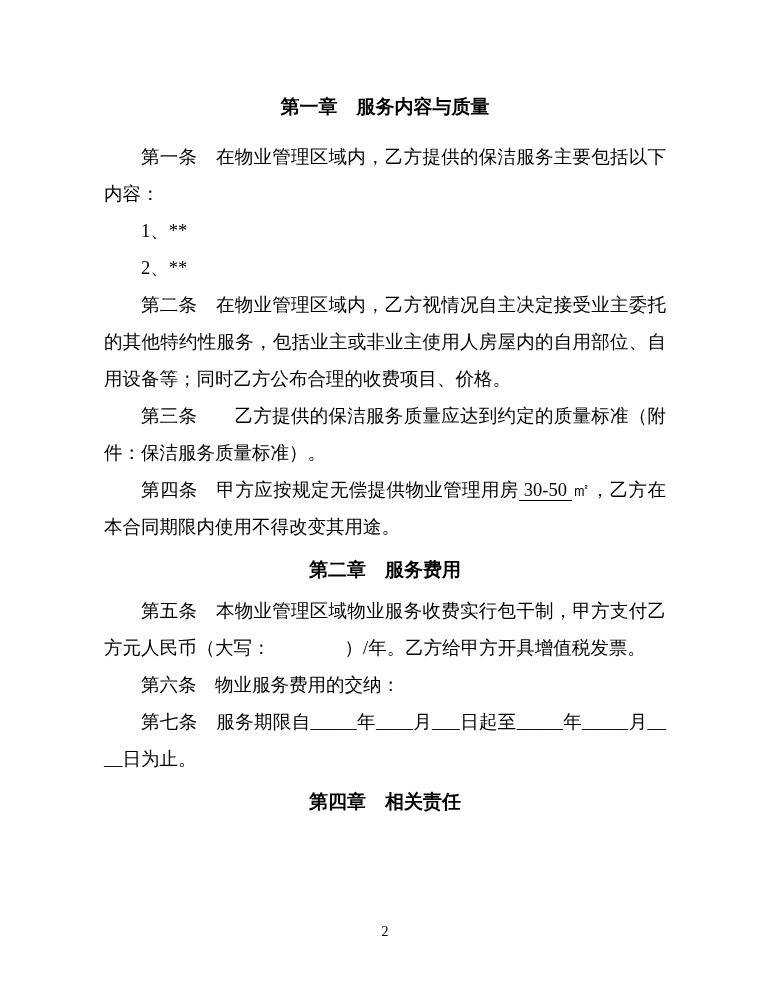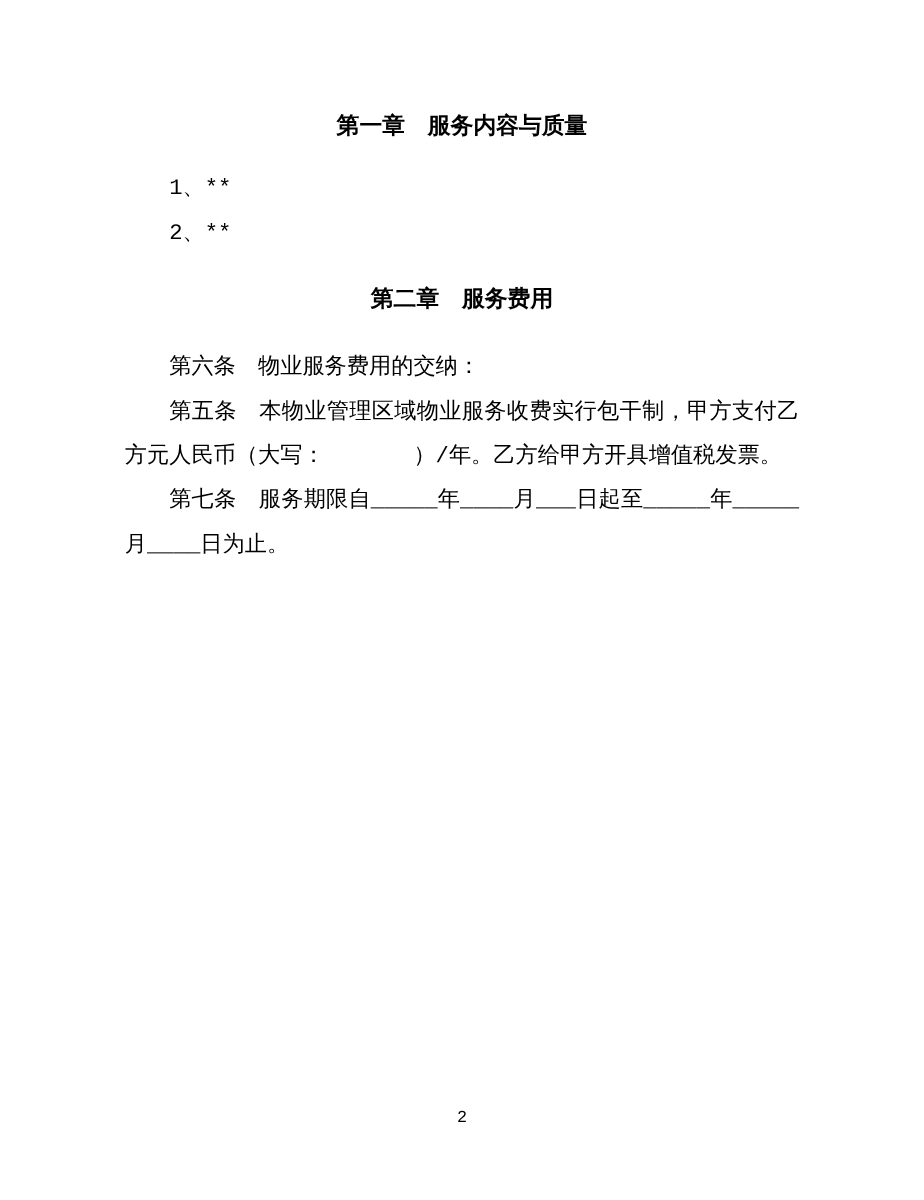--- a/index.html
+++ b/index.html
@@ -6,35 +6,35 @@
     margin: 0;
     padding: 0;
     background: #ffffff;
   }
   .page {
     position: relative;
     width: 770px;
     height: 1000px;
     background: #ffffff;
     overflow: hidden;
-    font-family: Liberation Mono, monospace;
+    font-family: Liberation Serif, serif;
     color: #000000;
   }
   .content {
     position: absolute;
     left: 104px;
     top: 88px;
     width: 562px;
   }
   .chapter {
     font-size: 19px;
     font-weight: bold;
     text-align: center;
     line-height: 37px;
-    margin: 19px 0;
+    margin: 5px 0;
   }
   .chapter.first {
     margin: 0 0 14px 0;
   }
   .para {
     font-size: 18.5px;
     line-height: 37px;
     margin: 0;
     text-align: justify;
     text-indent: 37px;
@@ -56,35 +56,40 @@
   }
 </style>
 </head>
 <body>
 
 <div class="page">
   <div class="content">
 
     <div class="chapter first">第一章　服务内容与质量</div>
 
+    <p class="para">第一条　在物业管理区域内，乙方提供的保洁服务主要包括以下内容：</p>
 
     <p class="para">1、**</p>
 
     <p class="para">2、**</p>
 
+    <p class="para">第二条　在物业管理区域内，乙方视情况自主决定接受业主委托的其他特约性服务，包括业主或非业主使用人房屋内的自用部位、自用设备等；同时乙方公布合理的收费项目、价格。</p>
 
+    <p class="para">第三条　　乙方提供的保洁服务质量应达到约定的质量标准（附件：保洁服务质量标准）。</p>
 
+    <p class="para"><span>第四条　甲方应按规定无偿提供物业管理用房</span><span class="blank-underline"> 30-50 </span><span>㎡，乙方在本合同期限内使用不得改变其用途。</span></p>
 
     <div class="chapter">第二章　服务费用</div>
 
+    <p class="para">第五条　本物业管理区域物业服务收费实行包干制，甲方支付乙方元人民币（大写：　　　　）/年。乙方给甲方开具增值税发票。</p>
+
     <p class="para">第六条　物业服务费用的交纳：</p>
-
-    <p class="para">第五条　本物业管理区域物业服务收费实行包干制，甲方支付乙方元人民币（大写：　　　　）/年。乙方给甲方开具增值税发票。</p>
 
 
 
     <p class="para">第七条　服务期限自_____年____月___日起至_____年_____月____日为止。</p>
 
+    <div class="chapter">第四章　相关责任</div>
 
   </div>
 
   <div class="page-number">2</div>
 </div>
 
 </body></html>

